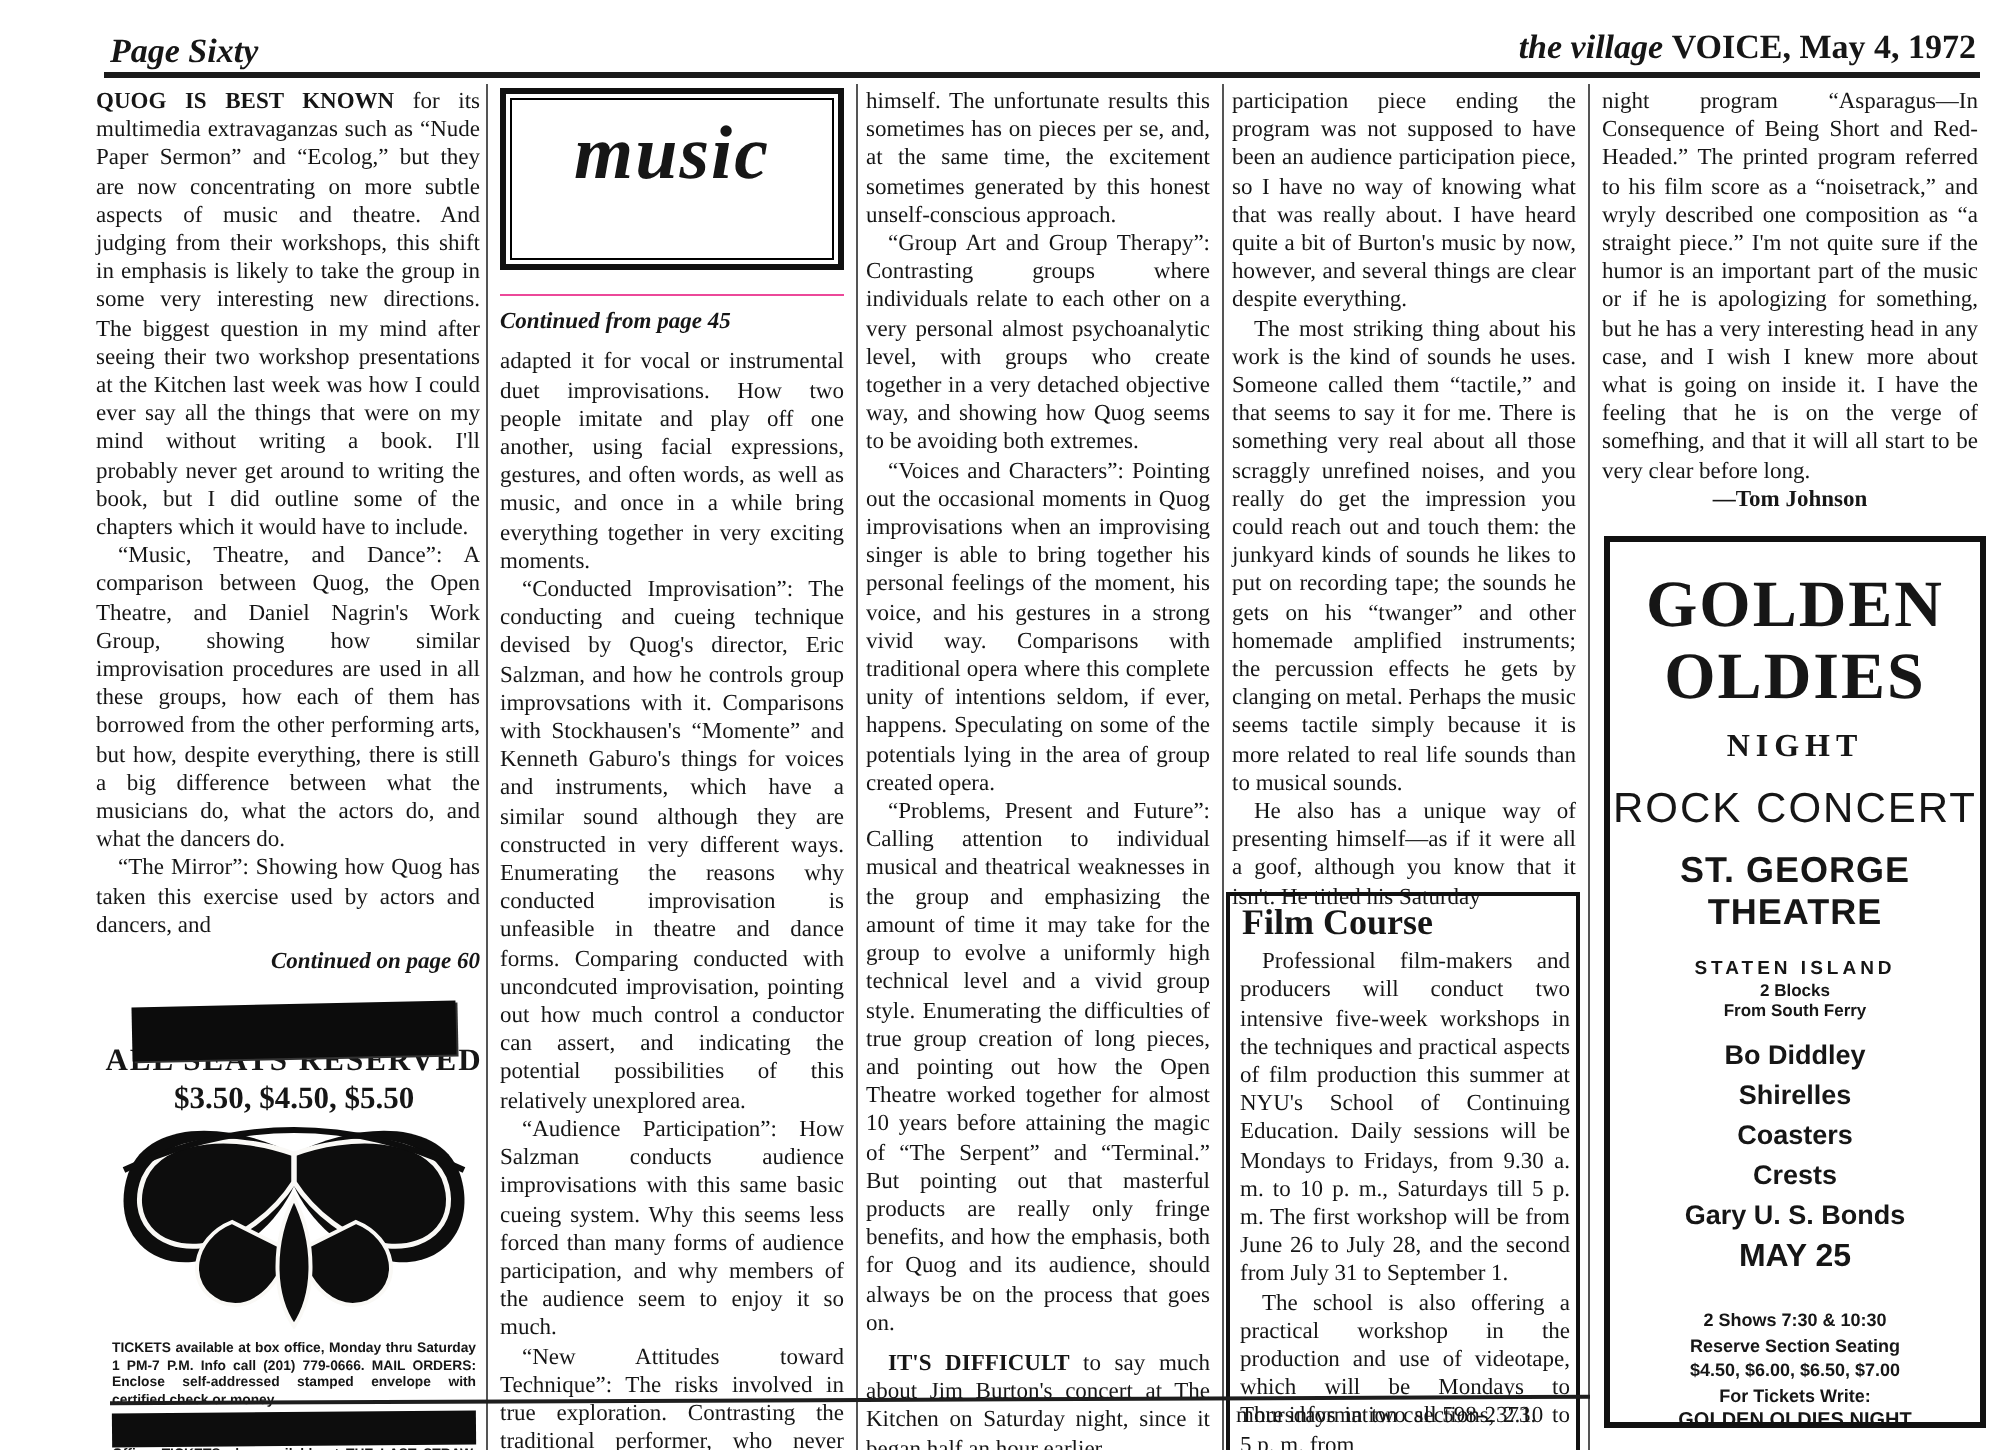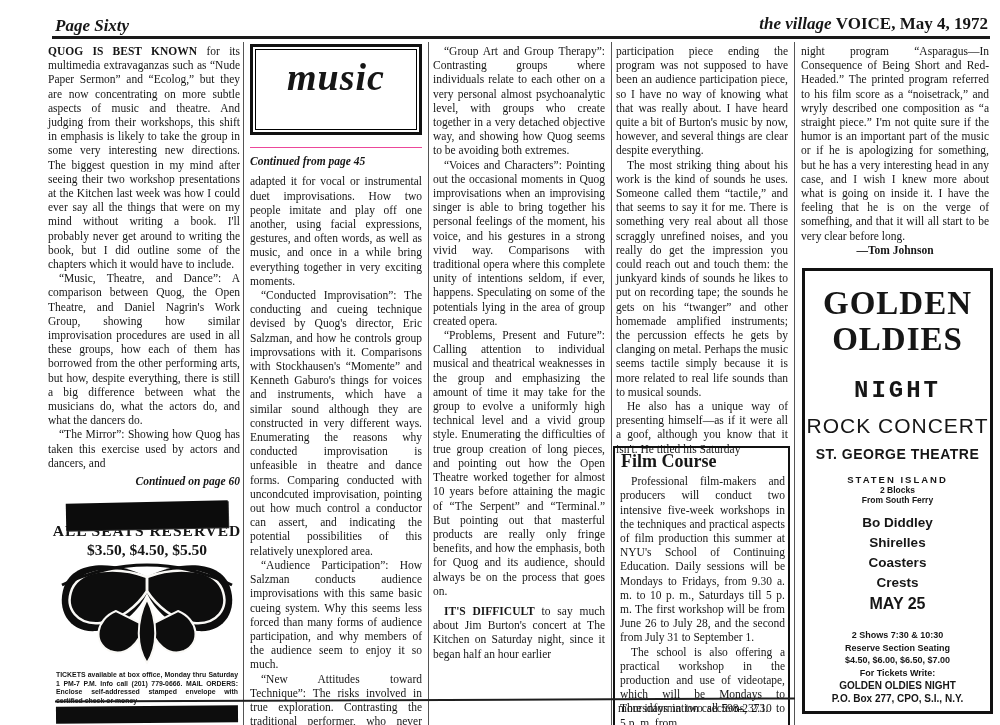--- a/index.html
+++ b/index.html
@@ -37,23 +37,23 @@
   
   .film-box{position:absolute;left:613px;top:446px;width:177px;height:300px;border:2px solid #111;
       padding:6px 3px 0 5px;box-sizing:border-box;font-size:11.5px;line-height:14.2px;text-align:justify;overflow:hidden;}
   .film-title{font-size:18px;font-weight:bold;margin:0 0 6px 1px;text-align:left;text-indent:0;}
   .film-box p{margin:0;text-indent:11px;}
   .film-footer{position:absolute;left:618px;top:702px;width:172px;font-size:11.5px;}
   
   .gold-ad{position:absolute;left:802px;top:268px;width:191px;height:446px;border:3px solid #111;
       box-sizing:border-box;text-align:center;font-family:"Liberation Sans",sans-serif;overflow:hidden;}
   .g-title{font-family:"Liberation Serif",serif;font-weight:bold;font-size:33px;line-height:36px;margin-top:14px;letter-spacing:1px;}
-  .g-night{font-family:Liberation Mono, monospace;font-weight:bold;font-size:24px;letter-spacing:3px;margin-top:20px;}
+  .g-night{font-family:Liberation Serif, serif;font-weight:bold;font-size:16px;letter-spacing:3px;margin-top:8px;}
   .g-rock{font-size:21px;letter-spacing:1px;margin-top:10px;font-stretch:condensed;}
-  .g-theatre{font-size:14px;font-weight:bold;margin-top:8px;letter-spacing:0.5px;}
+  .g-theatre{font-size:18px;font-weight:bold;margin-top:8px;letter-spacing:0.5px;}
   .g-loc1{font-size:9.5px;font-weight:bold;letter-spacing:2px;margin-top:12px;}
   .g-loc2{font-size:8.5px;font-weight:bold;line-height:10px;}
   .g-artist{font-size:13.5px;font-weight:bold;line-height:20px;}
   .g-artists{margin-top:8px;}
   .g-may{font-size:16px;font-weight:bold;line-height:22px;}
   .g-details{margin-top:14px;font-size:9px;font-weight:bold;line-height:12.5px;}
   .g-write{font-size:10px;font-weight:bold;line-height:13px;}
   .g-please{margin-top:6px;font-size:9px;font-weight:bold;line-height:11px;}
   
   .seats-ad{position:absolute;left:52px;top:498px;width:190px;height:227px;overflow:hidden;
@@ -122,20 +122,21 @@
     </div>
     <div class="contd-from">Continued from page 45</div>
     <p class="noind">adapted it for vocal or instrumental duet improvisations. How two people imitate and play off one another, using facial expressions, gestures, and often words, as well as music, and once in a while bring everything together in very exciting moments.</p>
     <p>“Conducted Improvisation”: The conducting and cueing technique devised by Quog's director, Eric Salzman, and how he controls group improvsations with it. Comparisons with Stockhausen's “Momente” and Kenneth Gaburo's things for voices and instruments, which have a similar sound although they are constructed in very different ways. Enumerating the reasons why conducted improvisation is unfeasible in theatre and dance forms. Comparing conducted with uncondcuted improvisation, pointing out how much control a conductor can assert, and indicating the potential possibilities of this relatively unexplored area.</p>
     <p>“Audience Participation”: How Salzman conducts audience improvisations with this same basic cueing system. Why this seems less forced than many forms of audience participation, and why members of the audience seem to enjoy it so much.</p>
     <p>“New Attitudes toward Technique”: The risks involved in true exploration. Contrasting the traditional performer, who never does anything in public until he has mastered the technique and</p>
 
   </div>
 
   <div class="col col3">
+    <p class="noind">himself. The unfortunate results this sometimes has on pieces per se, and, at the same time, the excitement sometimes generated by this honest unself-conscious approach.</p>
     <p>“Group Art and Group Therapy”: Contrasting groups where individuals relate to each other on a very personal almost psychoanalytic level, with groups who create together in a very detached objective way, and showing how Quog seems to be avoiding both extremes.</p>
     <p>“Voices and Characters”: Pointing out the occasional moments in Quog improvisations when an improvising singer is able to bring together his personal feelings of the moment, his voice, and his gestures in a strong vivid way. Comparisons with traditional opera where this complete unity of intentions seldom, if ever, happens. Speculating on some of the potentials lying in the area of group created opera.</p>
     <p>“Problems, Present and Future”: Calling attention to individual musical and theatrical weaknesses in the group and emphasizing the amount of time it may take for the group to evolve a uniformly high technical level and a vivid group style. Enumerating the difficulties of true group creation of long pieces, and pointing out how the Open Theatre worked together for almost 10 years before attaining the magic of “The Serpent” and “Terminal.” But pointing out that masterful products are really only fringe benefits, and how the emphasis, both for Quog and its audience, should always be on the process that goes on.</p>
     <p style="margin-top:6px;"><span class="lead">IT'S DIFFICULT</span><span> to say much about Jim Burton's concert at The Kitchen on Saturday night, since it began half an hour earlier</span></p>
 
   </div>
 
   <div class="col col4">
     <p class="noind">participation piece ending the program was not supposed to have been an audience participation piece, so I have no way of knowing what that was really about. I have heard quite a bit of Burton's music by now, however, and several things are clear despite everything.</p>
     <p>The most striking thing about his work is the kind of sounds he uses. Someone called them “tactile,” and that seems to say it for me. There is something very real about all those scraggly unrefined noises, and you really do get the impression you could reach out and touch them: the junkyard kinds of sounds he likes to put on recording tape; the sounds he gets on his “twanger” and other homemade amplified instruments; the percussion effects he gets by clanging on metal. Perhaps the music seems tactile simply because it is more related to real life sounds than to musical sounds.</p>
@@ -160,20 +161,21 @@
     <div class="g-night">NIGHT</div>
     <div class="g-rock">ROCK CONCERT</div>
     <div class="g-theatre">ST. GEORGE THEATRE</div>
     <div class="g-loc1">STATEN ISLAND</div>
     <div class="g-loc2"><span>2 Blocks</span><br><span>From South Ferry</span></div>
     <div class="g-artists">
       <div class="g-artist">Bo Diddley</div>
       <div class="g-artist">Shirelles</div>
       <div class="g-artist">Coasters</div>
       <div class="g-artist">Crests</div>
+      <div class="g-artist">Gary U. S. Bonds</div>
       <div class="g-may">MAY 25</div>
     </div>
     <div class="g-details">
       <div>2 Shows 7:30 &amp; 10:30</div>
       <div>Reserve Section Seating</div>
       <div>$4.50, $6.00, $6.50, $7.00</div>
       <div>For Tickets Write:</div>
       <div class="g-write">GOLDEN OLDIES NIGHT</div>
       <div class="g-write">P.O. Box 277, CPO, S.I., N.Y.</div>
       <div class="g-please">

